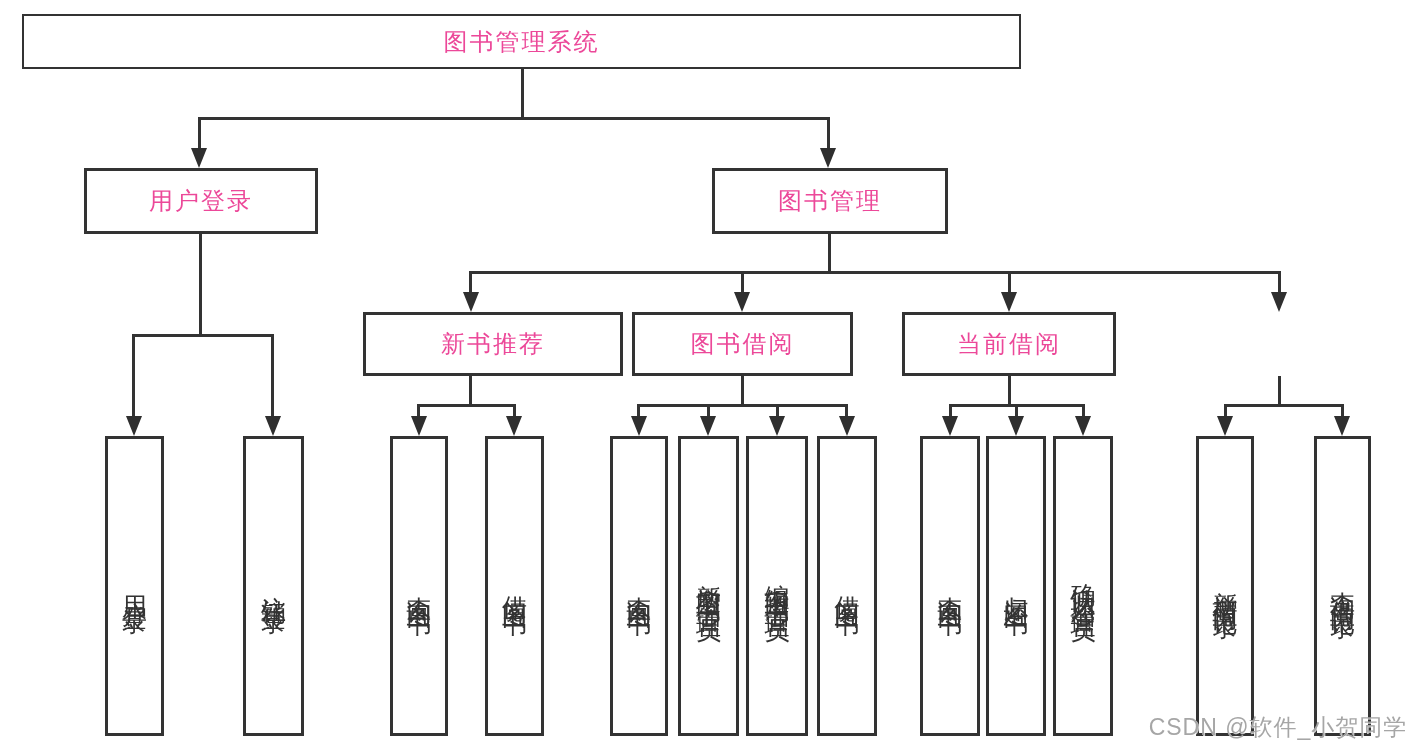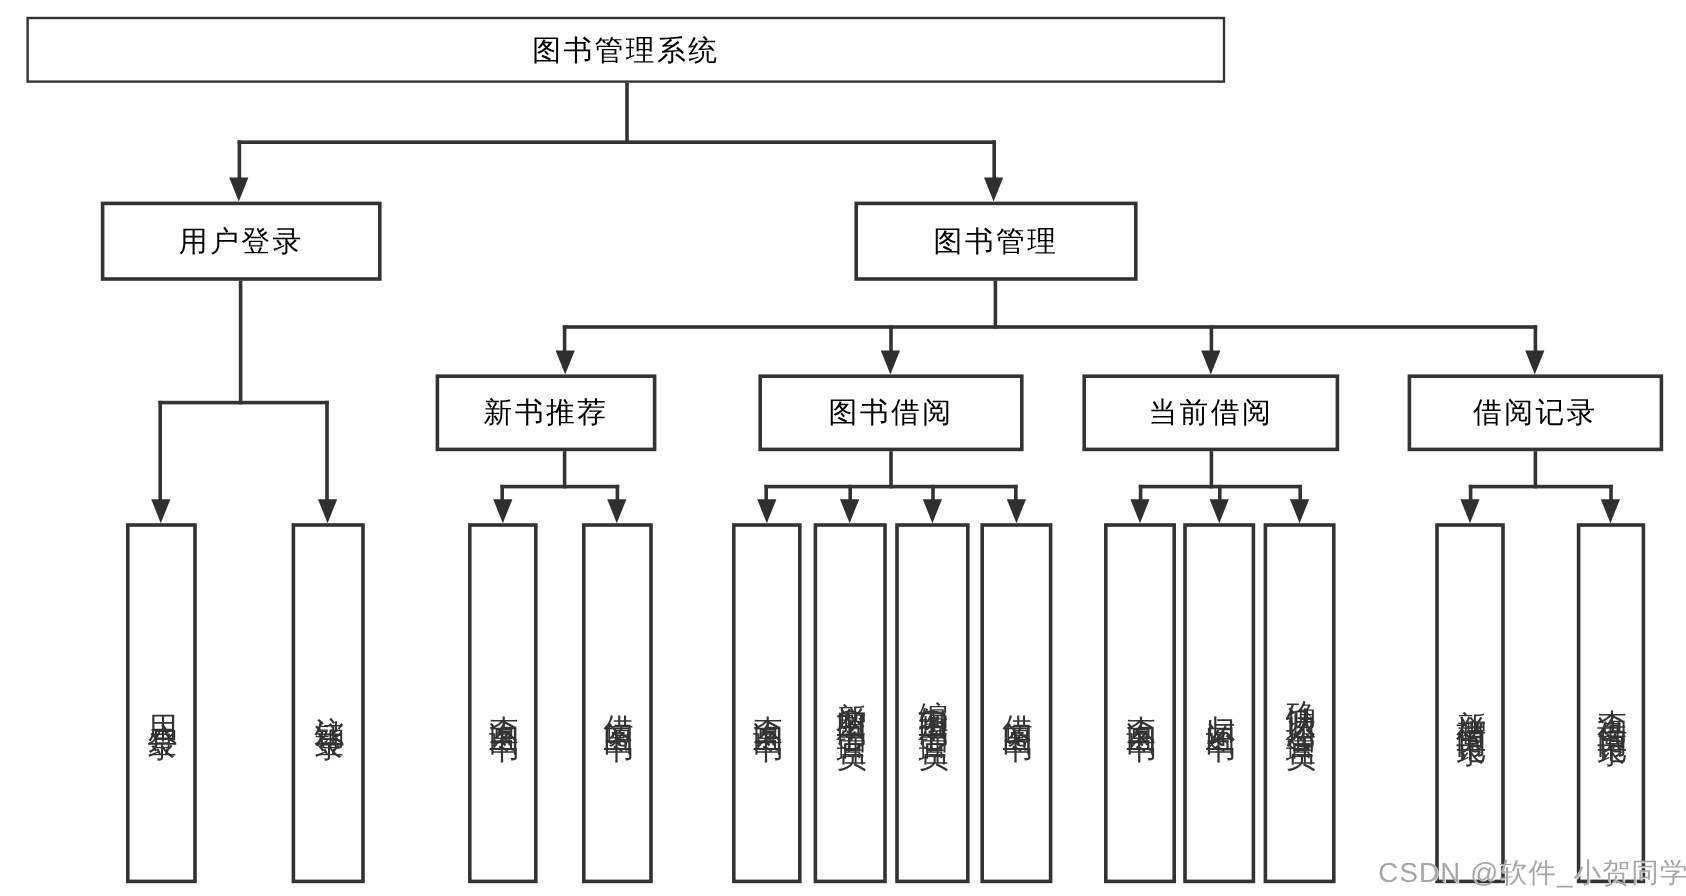--- a/index.html
+++ b/index.html
@@ -5,42 +5,42 @@
   html,body{margin:0;padding:0;background:#fff;}
   #canvas{
     position:relative;width:1405px;height:747px;background:#fff;overflow:hidden;
     font-family:"Liberation Sans",sans-serif;color:#333;
   }
   .box{
     position:absolute;box-sizing:border-box;border:3px solid #333;background:#fff;
     display:flex;align-items:center;justify-content:center;
   }
   .box.thin{border-width:2px;}
-  .h-label{font-size:24px;letter-spacing:2px;color:#000000;}
+  .h-label{font-size:24px;letter-spacing:2px;color:#ec4899;}
   .v-label{
     writing-mode:vertical-rl;text-orientation:mixed;
     font-size:25px;letter-spacing:5px;color:#333;line-height:1;
   }
   .vl{position:absolute;width:3px;background:#333;}
   .hl{position:absolute;height:3px;background:#333;}
   .ar{
     position:absolute;width:0;height:0;
     border-left:8px solid transparent;border-right:8px solid transparent;
     border-top:20px solid #2f2f2f;
   }
   .wm{
     position:absolute;top:712px;left:1148px;width:260px;text-align:center;
     font-size:23px;color:#a6a6a6;letter-spacing:1px;z-index:6;
     text-shadow:1px 1px 0 rgba(255,255,255,.75);
   }
   
   #n-root{left:22px;top:14px;width:999px;height:55px;}
   #n-login{left:84px;top:168px;width:234px;height:66px;}
   #n-bookmgmt{left:712px;top:168px;width:236px;height:66px;justify-content:center;}
-  #n-newbook{left:363px;top:312px;width:184px;height:64px;}
+  #n-newbook{left:363px;top:312px;width:260px;height:64px;}
   #n-borrow{left:632px;top:312px;width:221px;height:64px;}
   #n-current{left:902px;top:312px;width:214px;height:64px;}
   #n-records{left:1173px;top:312px;width:213px;height:64px;}
   .leaf{top:436px;height:300px;}
   #lf-1{left:105px;width:59px;}
   #lf-2{left:243px;width:61px;}
   #lf-3{left:390px;width:58px;}
   #lf-4{left:485px;width:59px;}
   #lf-5{left:610px;width:58px;}
   #lf-6{left:678px;width:61px;}
@@ -94,23 +94,20 @@
   <div class="ar" style="left:1271px;top:292px;"></div>
 
   <div class="box" id="n-newbook">
     <span class="h-label">新书推荐</span>
   </div>
   <div class="box" id="n-current">
     <span class="h-label">当前借阅</span>
   </div>
   <div class="box" id="n-borrow">
     <span class="h-label">图书借阅</span>
-  </div>
-  <div class="box" id="n-records">
-    <span class="h-label">借阅记录</span>
   </div>
 
   <div class="vl" style="left:469px;top:376px;height:31px;"></div>
   <div class="hl" style="left:417px;top:404px;width:99px;"></div>
   <div class="vl" style="left:417px;top:404px;height:15px;"></div>
   <div class="ar" style="left:411px;top:416px;"></div>
   <div class="vl" style="left:513px;top:404px;height:15px;"></div>
   <div class="ar" style="left:506px;top:416px;"></div>
 
   <div class="vl" style="left:741px;top:376px;height:31px;"></div>

